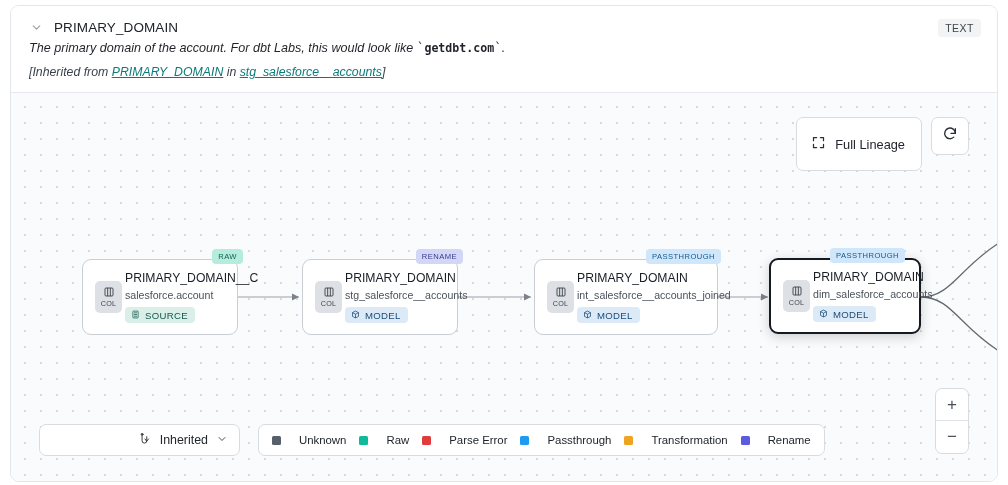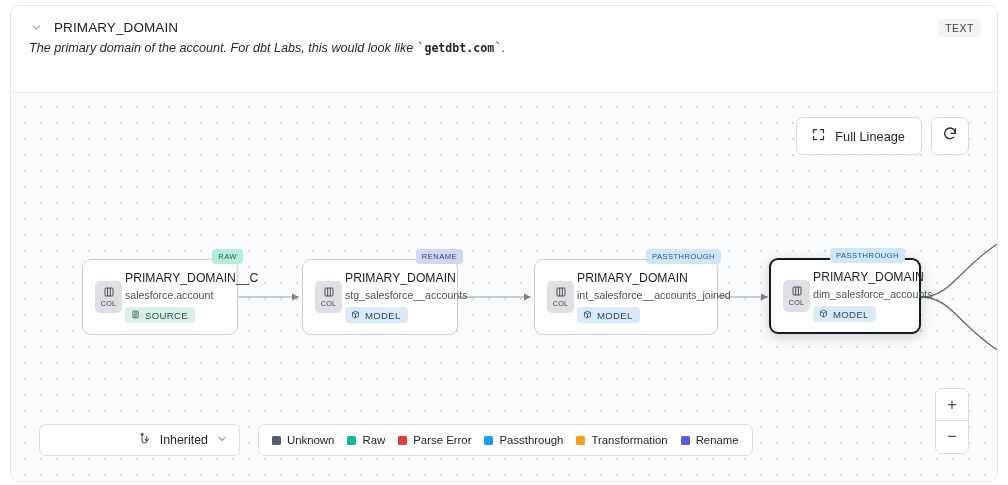--- a/index.html
+++ b/index.html
@@ -111,21 +111,21 @@
     position: absolute;
     right: 28px;
     top: 24px;
     display: flex;
     gap: 9px;
   }
   .btn-full {
     display: flex;
     align-items: center;
     gap: 9px;
-    height: 38px;
+    height: 54px;
     padding: 0 16px 0 14px;
     background: #ffffff;
     border: 1px solid #d8dce1;
     border-radius: 7px;
     font-size: 12.8px;
     color: #22262c;
     cursor: pointer;
   }
   .btn-icon-sq {
     width: 38px; height: 38px;
@@ -262,21 +262,21 @@
     display: flex;
     align-items: center;
     gap: 13px;
     height: 32px;
     padding: 0 13px;
     background: #ffffff;
     border: 1px solid #d8dce1;
     border-radius: 7px;
   }
   .legend-item {
-    display: flex; align-items: center; gap: 6px;
+    display: flex; align-items: center; gap: 18px;
     font-size: 11.4px;
     color: #20252b;
     white-space: nowrap;
   }
   .swatch { width: 9px; height: 9px; border-radius: 1.5px; flex: none; }
 </style>
 </head>
 <body>
 
 <div class="app-card">
@@ -290,20 +290,23 @@
       </span>
       <span class="col-title">PRIMARY_DOMAIN</span>
     </div>
 
     <span class="type-badge">TEXT</span>
 
     <div class="desc">
       <span>The primary domain of the account. For dbt Labs, this would look like </span><span class="tick">`</span><span class="code">getdbt.com</span><span class="tick">`</span><span>.</span>
     </div>
 
+    <div class="inherit">
+      <span>[Inherited from </span><a href="#">PRIMARY_DOMAIN</a><span> in </span><a href="#">stg_salesforce__accounts</a><span>]</span>
+    </div>
   </div>
 
   <div class="canvas">
 
     <svg class="edges" width="988" height="389">
       <defs>
         <marker id="arrow" markerWidth="7" markerHeight="7" refX="6" refY="3" orient="auto">
           <path d="M0,0 L6,3 L0,6 z" fill="#7b828b"></path>
         </marker>
       </defs>

